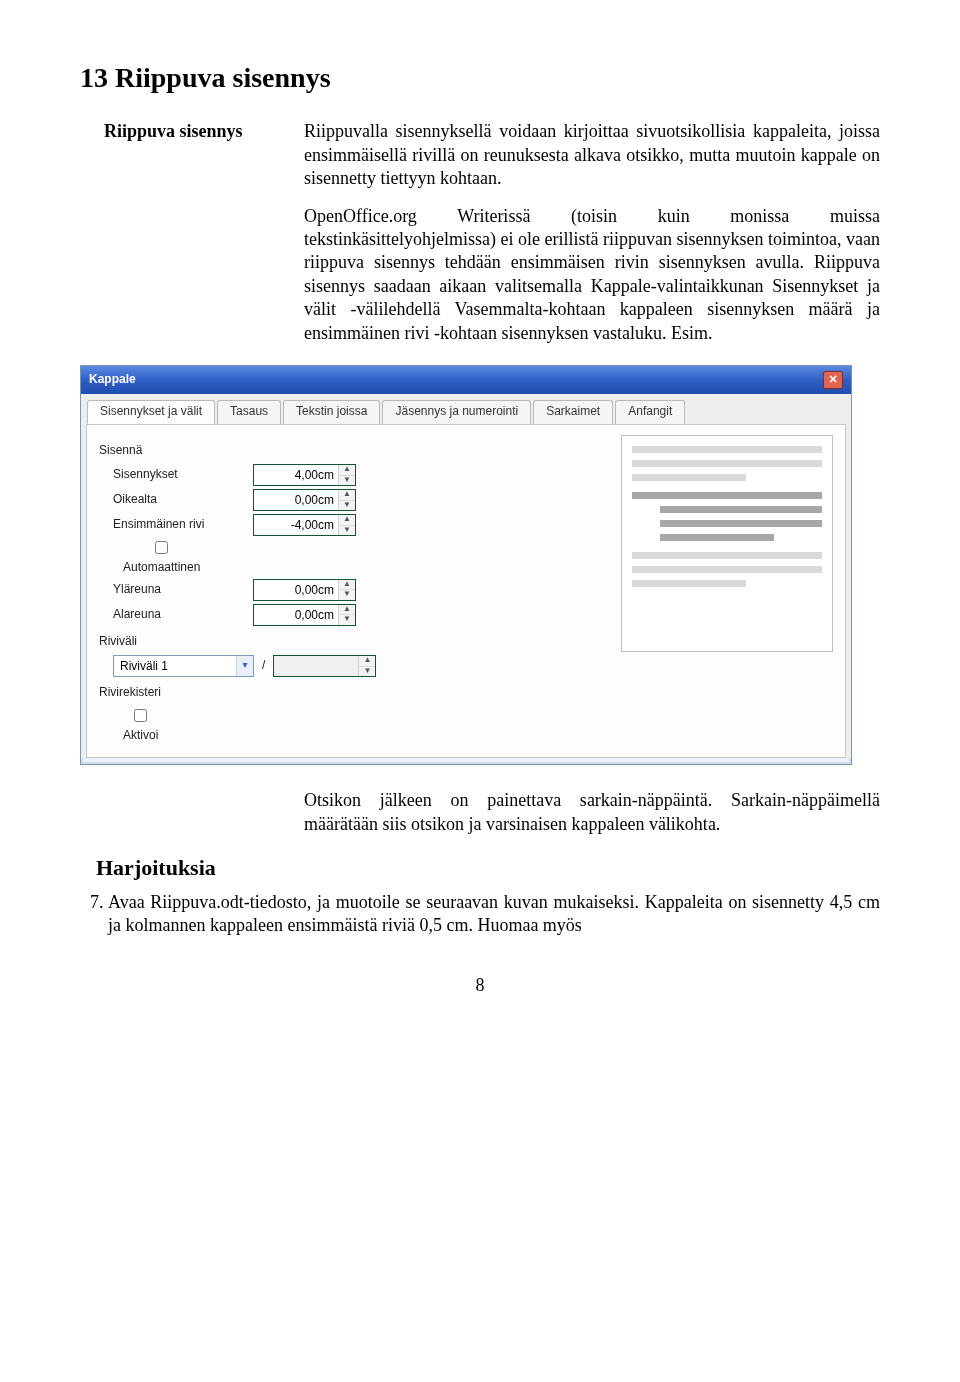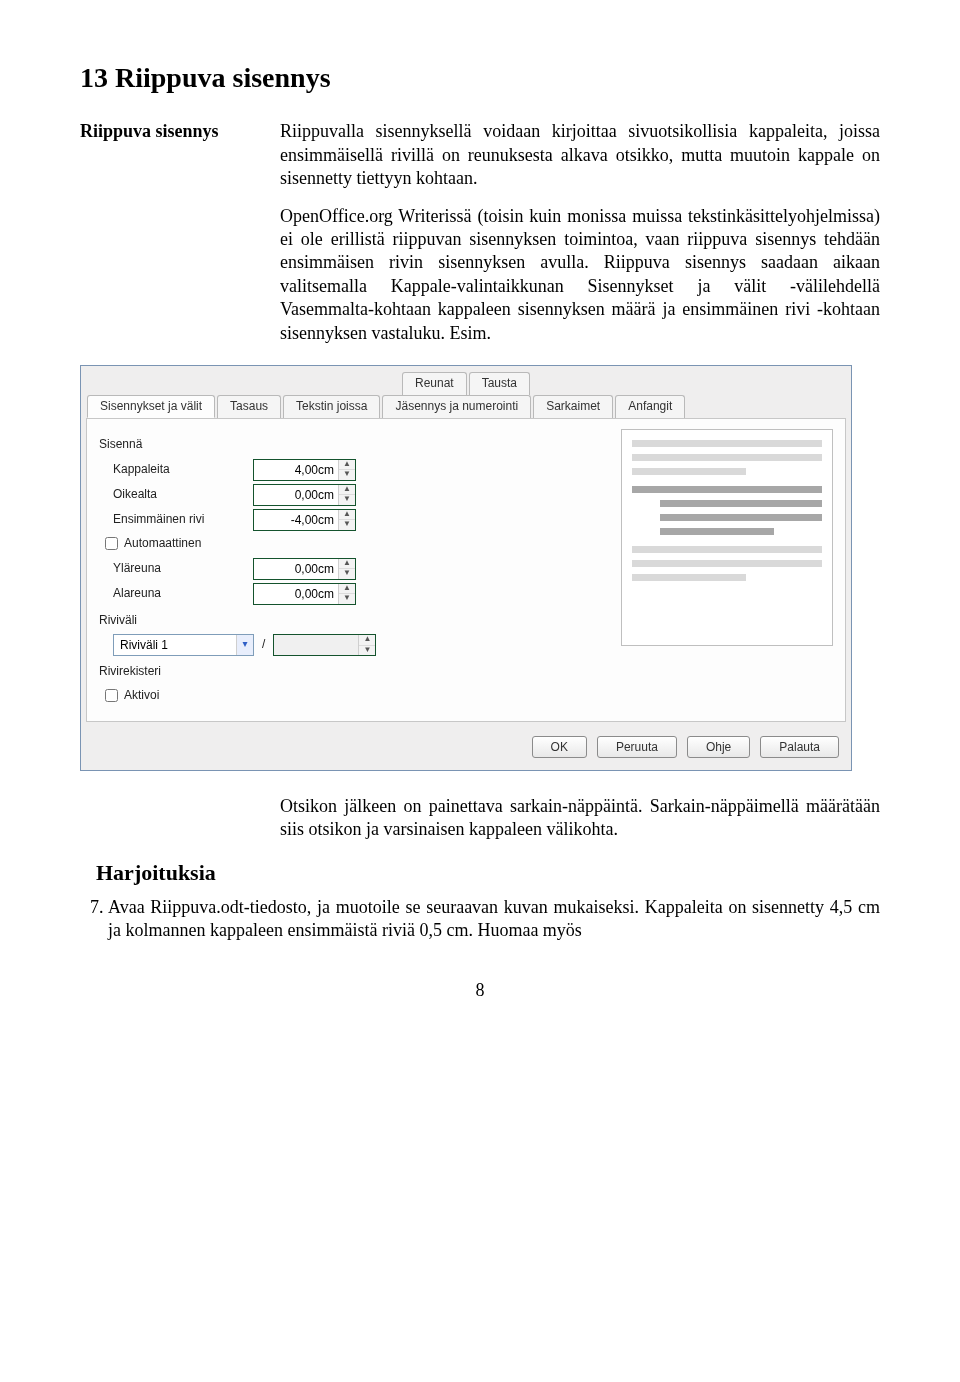--- a/index.html
+++ b/index.html
@@ -20,20 +20,21 @@
   }
   .row {
     display: flex;
     align-items: flex-start;
     margin-bottom: 14px;
   }
   .side {
     width: 200px;
     flex-shrink: 0;
     font-weight: bold;
+    margin-left: 24px;
   }
   .content {
     flex: 1;
     text-align: justify;
   }
   .dialog {
     margin: 20px 0 24px 0;
     border: 1px solid #7a94b3;
     box-shadow: 0 0 0 2px #d0ddef inset;
     background: #eef1f7;
@@ -138,22 +139,23 @@
     text-align: center;
     background: #f3f3f3;
     color: #555;
     border-bottom: 1px solid #dcdcdc;
   }
   .numbox .spin span:last-child { border-bottom: none; }
   .cb {
     display: inline-flex;
     align-items: center;
     gap: 6px;
-    margin-left: 6px;
+    margin-left: 24px;
     margin-top: 2px;
+    flex-direction: column;
   }
   .cb input { margin: 0; }
   .combo {
     display: inline-flex;
     align-items: stretch;
     border: 1px solid #7f9db9;
     background: #fff;
     height: 20px;
   }
   .combo input {
@@ -233,42 +235,42 @@
   <div class="side">Riippuva sisennys</div>
   <div class="content">Riippuvalla sisennyksellä voidaan kirjoittaa sivuotsikollisia kappaleita, joissa ensimmäisellä rivillä on reunuksesta alkava otsikko, mutta muutoin kappale on sisennetty tiettyyn kohtaan.</div>
 </div>
 
 <div class="row">
   <div class="side"></div>
   <div class="content">OpenOffice.org Writerissä (toisin kuin monissa muissa tekstinkäsittelyohjelmissa) ei ole erillistä riippuvan sisennyksen toimintoa, vaan riippuva sisennys tehdään ensimmäisen rivin sisennyksen avulla. Riippuva sisennys saadaan aikaan valitsemalla Kappale-valintaikkunan Sisennykset ja välit -välilehdellä Vasemmalta-kohtaan kappaleen sisennyksen määrä ja ensimmäinen rivi -kohtaan sisennyksen vastaluku. Esim.</div>
 </div>
 
 <div class="dialog">
+  <div class="titlebar">
+    <span>Kappale</span>
+    <span class="close">✕</span>
+  </div>
 
   <div class="tabrow-wrap">
-    <div class="tabrow top">
-      <div class="tab">Reunat</div>
-      <div class="tab">Tausta</div>
-    </div>
     <div class="tabrow">
       <div class="tab active">Sisennykset ja välit</div>
       <div class="tab">Tasaus</div>
       <div class="tab">Tekstin joissa</div>
       <div class="tab">Jäsennys ja numerointi</div>
       <div class="tab">Sarkaimet</div>
       <div class="tab">Anfangit</div>
     </div>
 
     <div class="panel">
       <div class="layout">
         <div class="left">
           <div class="group-title">Sisennä</div>
 
           <div class="field-row">
-            <span class="lab">Kappaleita</span>
+            <span class="lab">Sisennykset</span>
             <span class="numbox">
               <input value="4,00cm" style="">
               <span class="spin">
                   <span>▲</span>
                   <span>▼</span>
                 </span>
             </span>
           </div>
           <div class="field-row">
             <span class="lab">Oikealta</span>
@@ -349,26 +351,20 @@
           <div class="ln dark in"></div>
           <div class="ln dark in short"></div>
           <div class="rowgap"></div>
           <div class="ln"></div>
           <div class="ln"></div>
           <div class="ln short"></div>
         </div>
       </div>
     </div>
 
-    <div class="btnbar">
-      <button class="btn">OK</button>
-      <button class="btn">Peruuta</button>
-      <button class="btn">Ohje</button>
-      <button class="btn">Palauta</button>
-    </div>
   </div>
 </div>
 
 <div class="row">
   <div class="side"></div>
   <div class="content">Otsikon jälkeen on painettava sarkain-näppäintä. Sarkain-näppäimellä määrätään siis otsikon ja varsinaisen kappaleen välikohta.</div>
 </div>
 
 <h2 style="font-size:22px;font-weight:bold;margin:18px 0 6px 16px;">Harjoituksia</h2>
 

